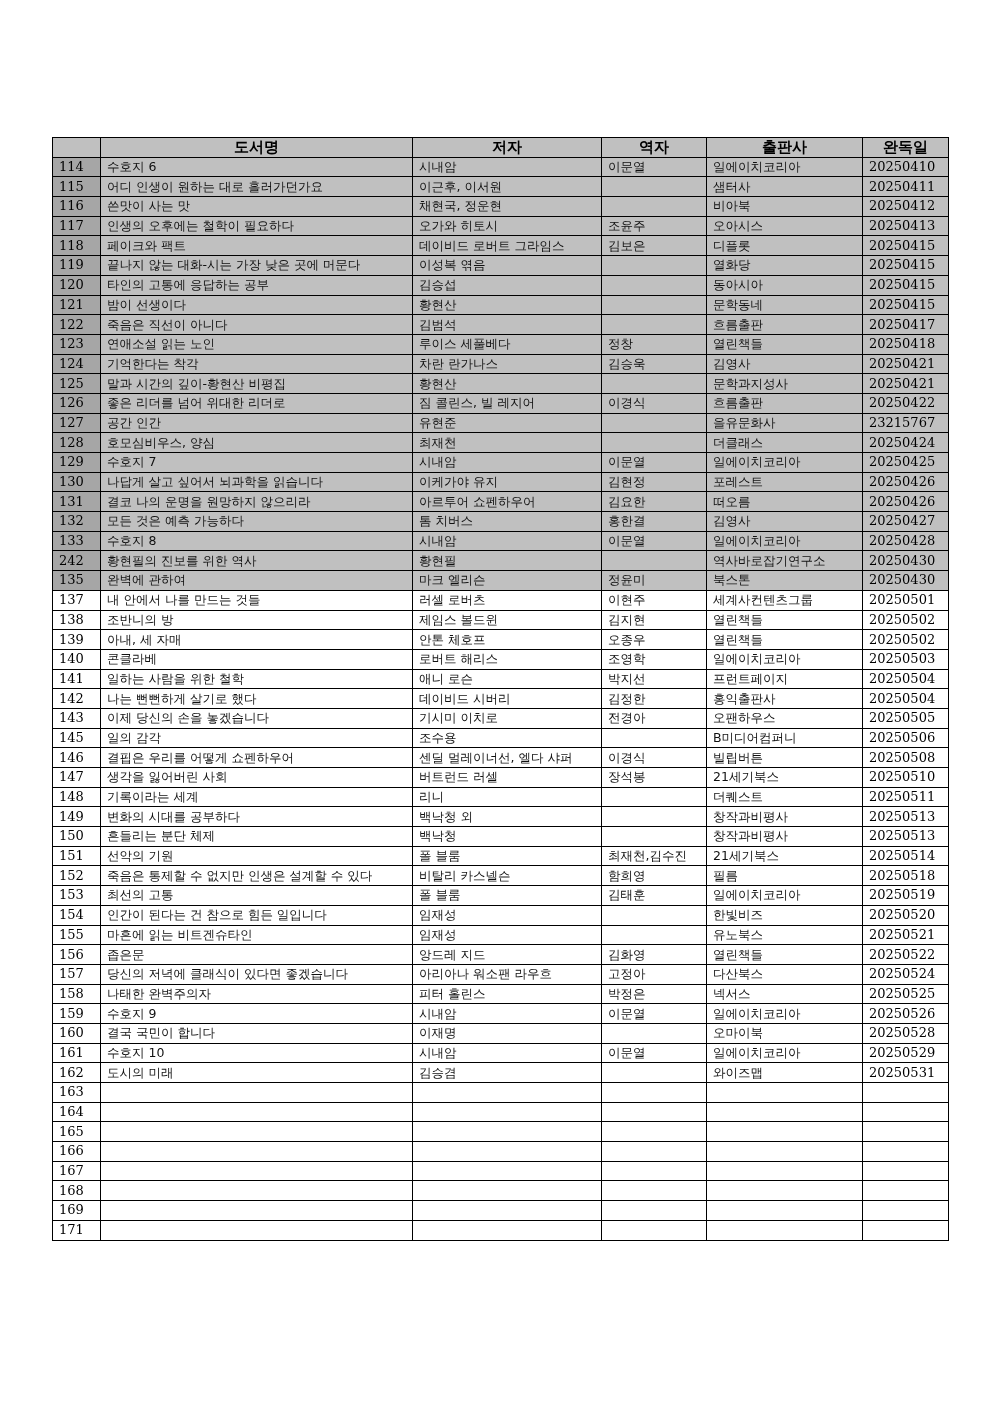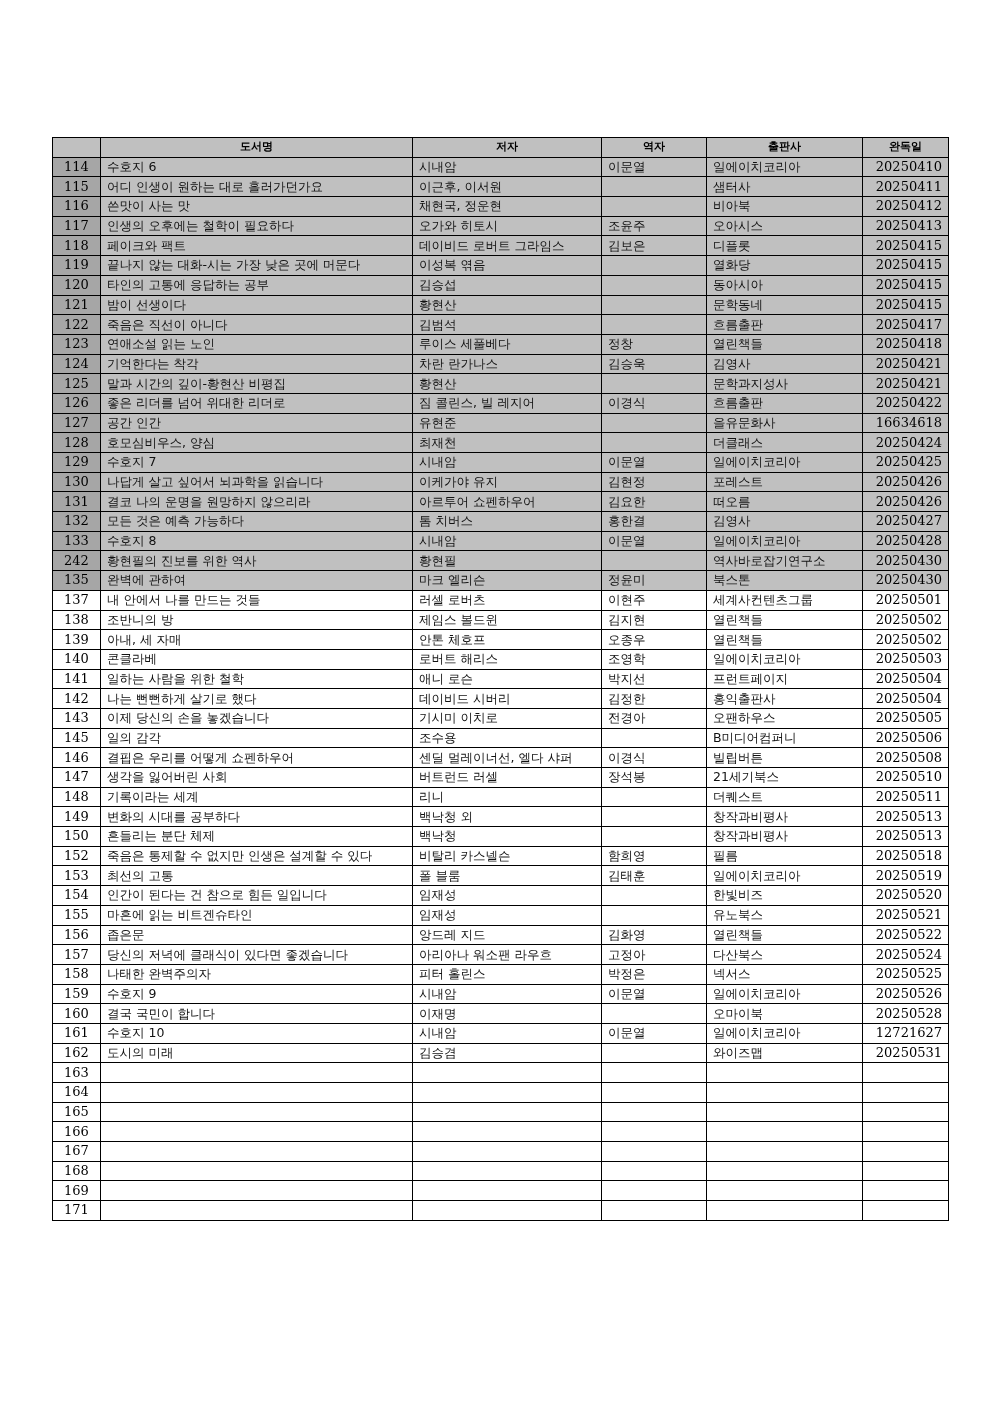--- a/index.html
+++ b/index.html
@@ -2,23 +2,23 @@
 <html><head>
 <meta charset="utf-8">
 <style>
   html, body { margin: 0; padding: 0; background: #ffffff; }
   body { width: 992px; height: 1403px; position: relative; overflow: hidden;
          font-family: "DejaVu Serif", "Liberation Serif", serif; color: #000; }
   table.booklist { position: absolute; left: 52px; top: 137px; border-collapse: collapse;
                    table-layout: fixed; width: 896px; font-size: 13px; }
   table.booklist td, table.booklist th { border: 1px solid #000; padding: 0 6px; height: 18.7px;
                    line-height: 18px; white-space: nowrap; overflow: hidden; }
-  table.booklist th { background: #c0c0c0; font-weight: bold; text-align: center; font-family: "DejaVu Sans", sans-serif; font-size: 11px; }
-  td.num { text-align: center; padding: 0; margin-left: 8px; }
-  td.date { text-align: right; padding: 0; }
+  table.booklist th { background: #c0c0c0; font-weight: bold; text-align: center; font-family: "DejaVu Sans", sans-serif; font-size: 15px; }
+  td.num { padding: 0; margin-left: 8px; }
+  td.date { text-align: left; padding: 0; }
   td.txt { font-family: "DejaVu Sans", sans-serif; font-size: 12.5px; color: #111; }
   tr.done td { background: #c0c0c0; }
   tr.done td.num { background: #a6a6a6; }
   tr.open td { background: #ffffff; }
   col.c-num { width: 48px; } col.c-title { width: 312px; } col.c-author { width: 189px; }
   col.c-trans { width: 105px; } col.c-pub { width: 156px; } col.c-date { width: 86px; }
 </style>
 </head>
 <body>
 
@@ -145,21 +145,21 @@
         <td class="txt">이경식</td>
         <td class="txt">흐름출판</td>
         <td class="date">20250422</td>
       </tr>
       <tr class="done">
         <td class="num">127</td>
         <td class="txt">공간 인간</td>
         <td class="txt">유현준</td>
         <td class="txt"></td>
         <td class="txt">을유문화사</td>
-        <td class="date">16634618</td>
+        <td class="date">23215767</td>
       </tr>
       <tr class="done">
         <td class="num">128</td>
         <td class="txt">호모심비우스, 양심</td>
         <td class="txt">최재천</td>
         <td class="txt"></td>
         <td class="txt">더클래스</td>
         <td class="date">20250424</td>
       </tr>
       <tr class="done">
@@ -316,20 +316,28 @@
       </tr>
       <tr class="open">
         <td class="num">150</td>
         <td class="txt">흔들리는 분단 체제</td>
         <td class="txt">백낙청</td>
         <td class="txt"></td>
         <td class="txt">창작과비평사</td>
         <td class="date">20250513</td>
       </tr>
       <tr class="open">
+        <td class="num">151</td>
+        <td class="txt">선악의 기원</td>
+        <td class="txt">폴 블룸</td>
+        <td class="txt">최재천,김수진</td>
+        <td class="txt">21세기북스</td>
+        <td class="date">20250514</td>
+      </tr>
+      <tr class="open">
         <td class="num">152</td>
         <td class="txt">죽음은 통제할 수 없지만 인생은 설계할 수 있다</td>
         <td class="txt">비탈리 카스넬슨</td>
         <td class="txt">함희영</td>
         <td class="txt">필름</td>
         <td class="date">20250518</td>
       </tr>
       <tr class="open">
         <td class="num">153</td>
         <td class="txt">최선의 고통</td>
@@ -393,21 +401,21 @@
         <td class="txt"></td>
         <td class="txt">오마이북</td>
         <td class="date">20250528</td>
       </tr>
       <tr class="open">
         <td class="num">161</td>
         <td class="txt">수호지 10</td>
         <td class="txt">시내암</td>
         <td class="txt">이문열</td>
         <td class="txt">일에이치코리아</td>
-        <td class="date">12721627</td>
+        <td class="date">20250529</td>
       </tr>
       <tr class="open">
         <td class="num">162</td>
         <td class="txt">도시의 미래</td>
         <td class="txt">김승겸</td>
         <td class="txt"></td>
         <td class="txt">와이즈맵</td>
         <td class="date">20250531</td>
       </tr>
       <tr class="open">

